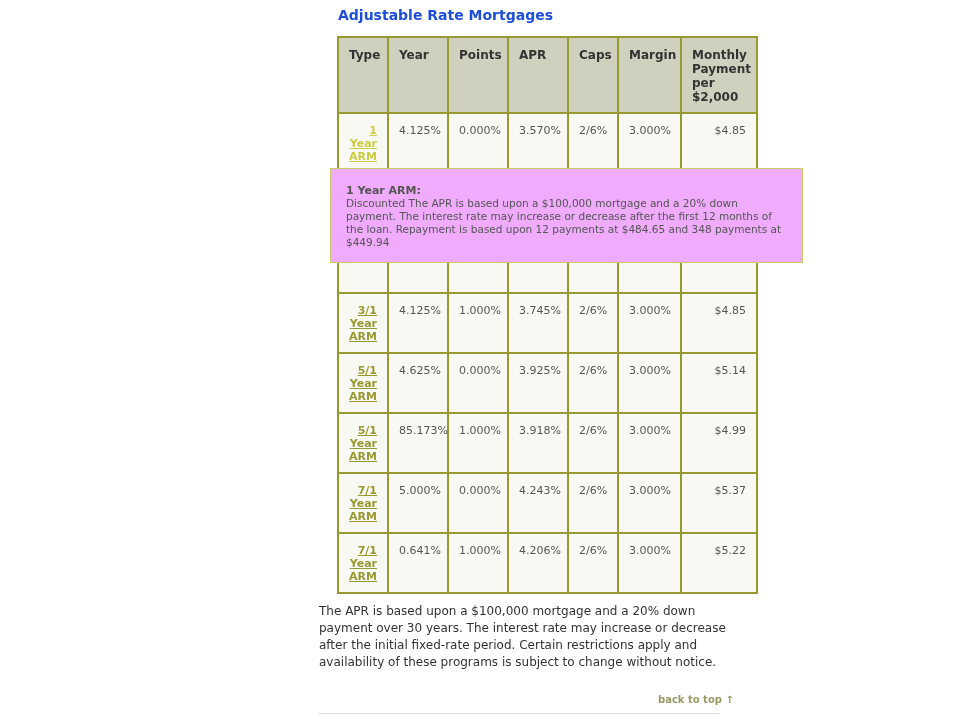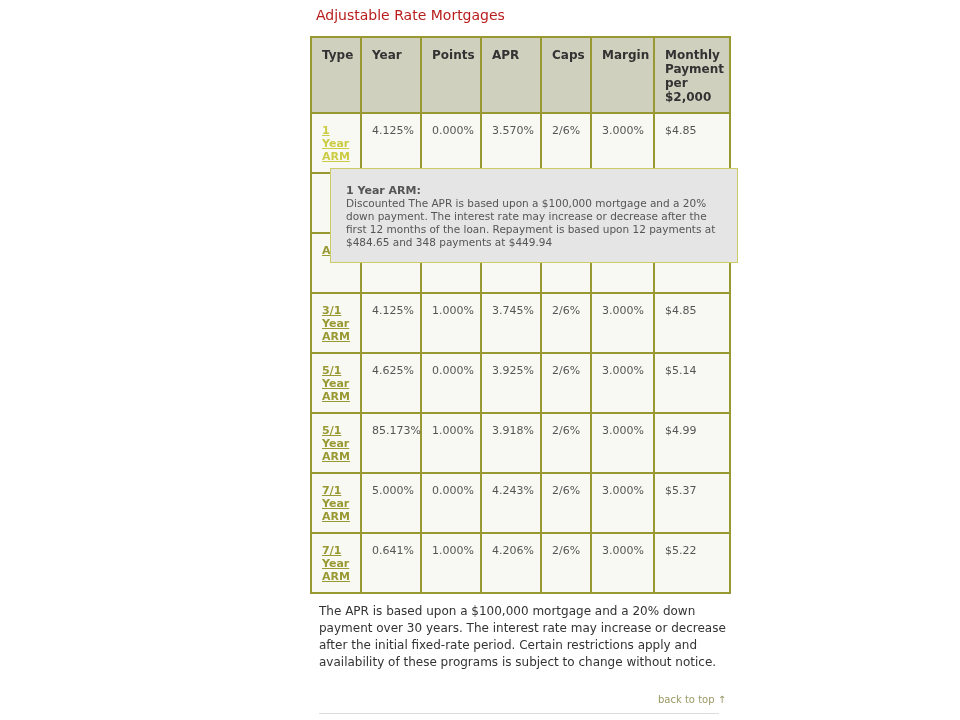--- a/index.html
+++ b/index.html
@@ -1,27 +1,27 @@
 <!DOCTYPE html>
 <html><head>
 <meta charset="utf-8">
 <style>
   html, body { margin:0; padding:0; background:#ffffff; }
   body { width:960px; height:720px; position:relative; overflow:hidden; font-family:"DejaVu Sans", sans-serif; color:#555; }
-  .title { position:absolute; left:316px; top:7px; font-size:14px; font-weight:normal; color:#b91c1c; }
-  table.rates { position:absolute; left:310px; top:36px; border-collapse:collapse; width:419px; table-layout:fixed; }
+  .title { position:absolute; left:338px; top:7px; font-size:14px; font-weight:bold; color:#1d4ed8; }
+  table.rates { position:absolute; left:337px; top:36px; border-collapse:collapse; width:419px; table-layout:fixed; }
   table.rates th, table.rates td { border:2px solid #999933; vertical-align:top; text-align:left; }
   table.rates th { background:#d0d0bf; color:#333; font-size:12px; font-weight:bold; padding:10px 10px 8px 10px; line-height:14px; height:54px; }
-  table.rates td { background:#f9f9f4; font-size:11px; color:#555; padding:10px 10px 0 10px; height:48px; line-height:13px; }
+  table.rates td { background:#f9f9f4; font-size:11px; color:#555; padding:10px 10px 0 10px; height:48px; line-height:13px;text-align:right; }
   table.rates td.type a { color:#999933; font-weight:bold; text-decoration:underline; font-size:11px; line-height:13px; }
   table.rates td.type a.active { color:#cccc44; }
-  .tooltip { position:absolute; left:330px; top:168px; width:408px; height:95px; background:#e5e5e5; border:1px solid #cccc66; box-sizing:border-box; padding:15px 15px 0 15px; font-size:10.5px; line-height:13px; color:#555; }
+  .tooltip { position:absolute; left:330px; top:168px; width:473px; height:95px; background:#f0abfc; border:1px solid #cccc66; box-sizing:border-box; padding:15px 15px 0 15px; font-size:10.5px; line-height:13px; color:#555; }
   .tooltip b { color:#555; font-size:11px; display:block; }
   .note { position:absolute; left:319px; top:603px; width:410px; font-size:12px; line-height:17px; color:#333; }
-  .back { position:absolute; left:658px; top:694px; font-size:10px; color:#999966; text-decoration:none; }
+  .back { position:absolute; left:658px; top:694px; font-size:10px; color:#999966; text-decoration:none;font-weight:bold; }
   .rule { position:absolute; left:319px; top:713px; width:400px; height:1px; background:#dddddd; }
 </style>
 </head>
 <body>
 
 <div class="title">Adjustable Rate Mortgages</div>
 
 <table class="rates">
   <colgroup>
     <col style="width:50px">

